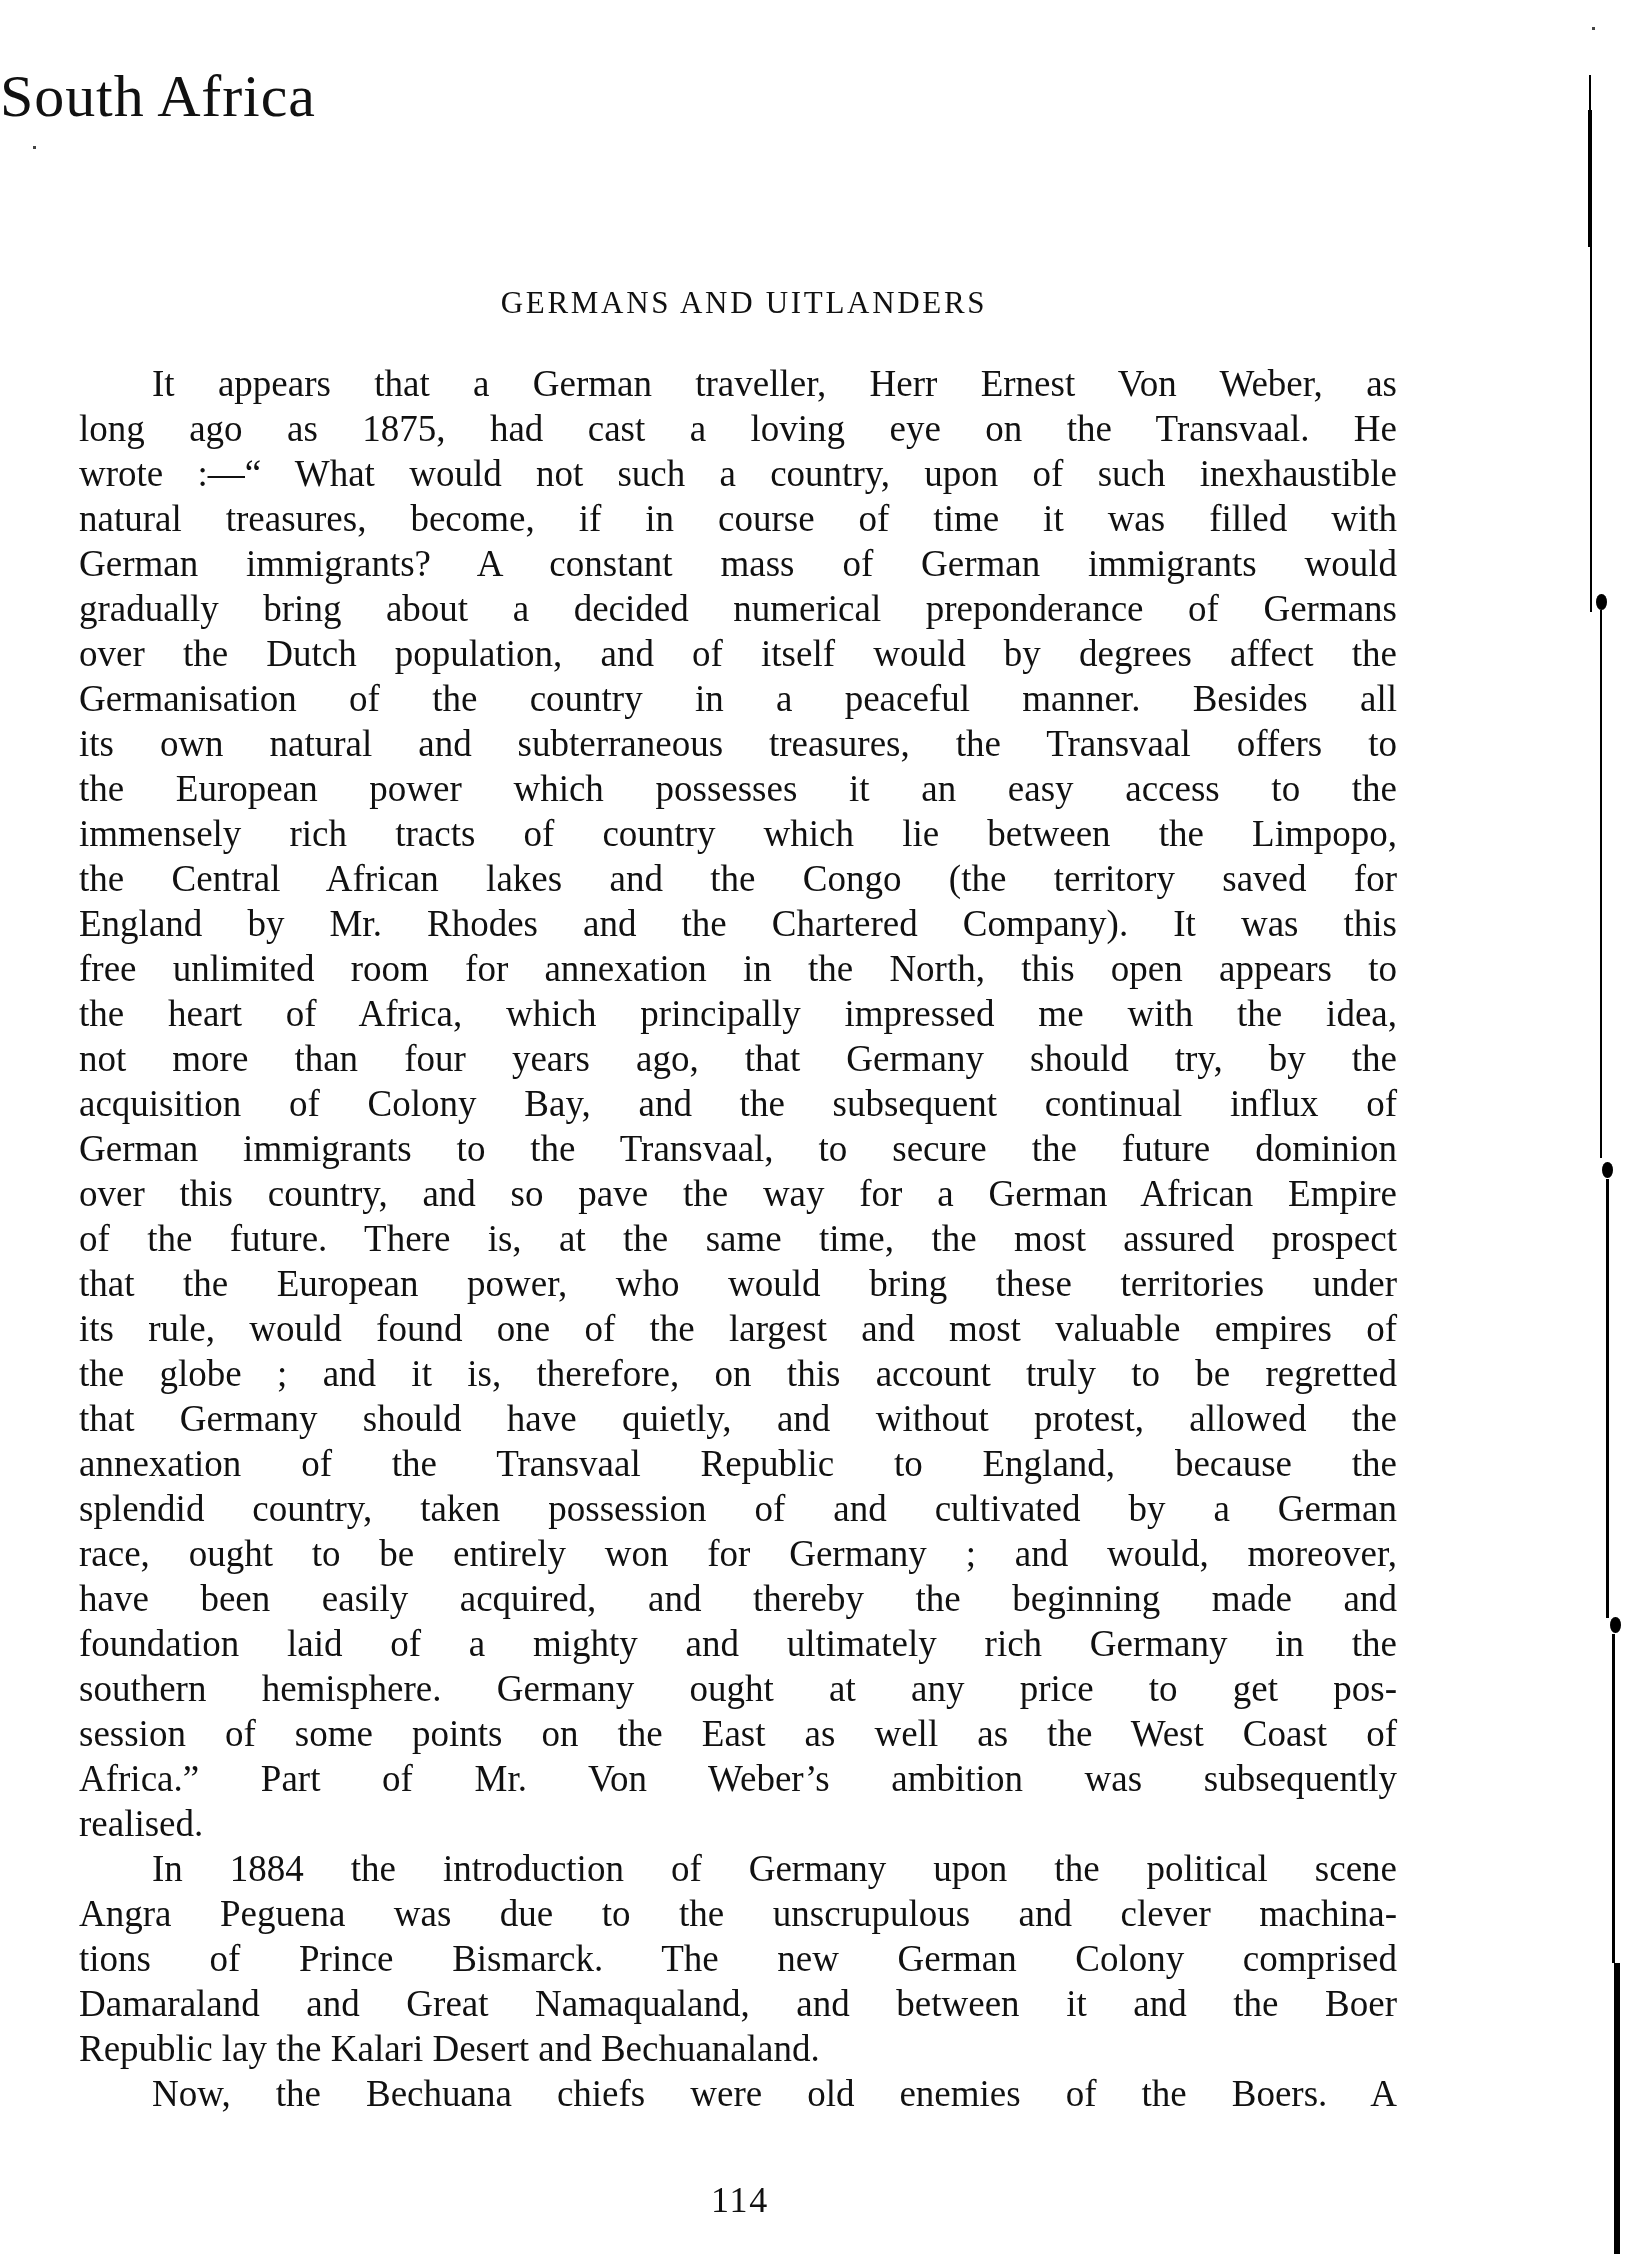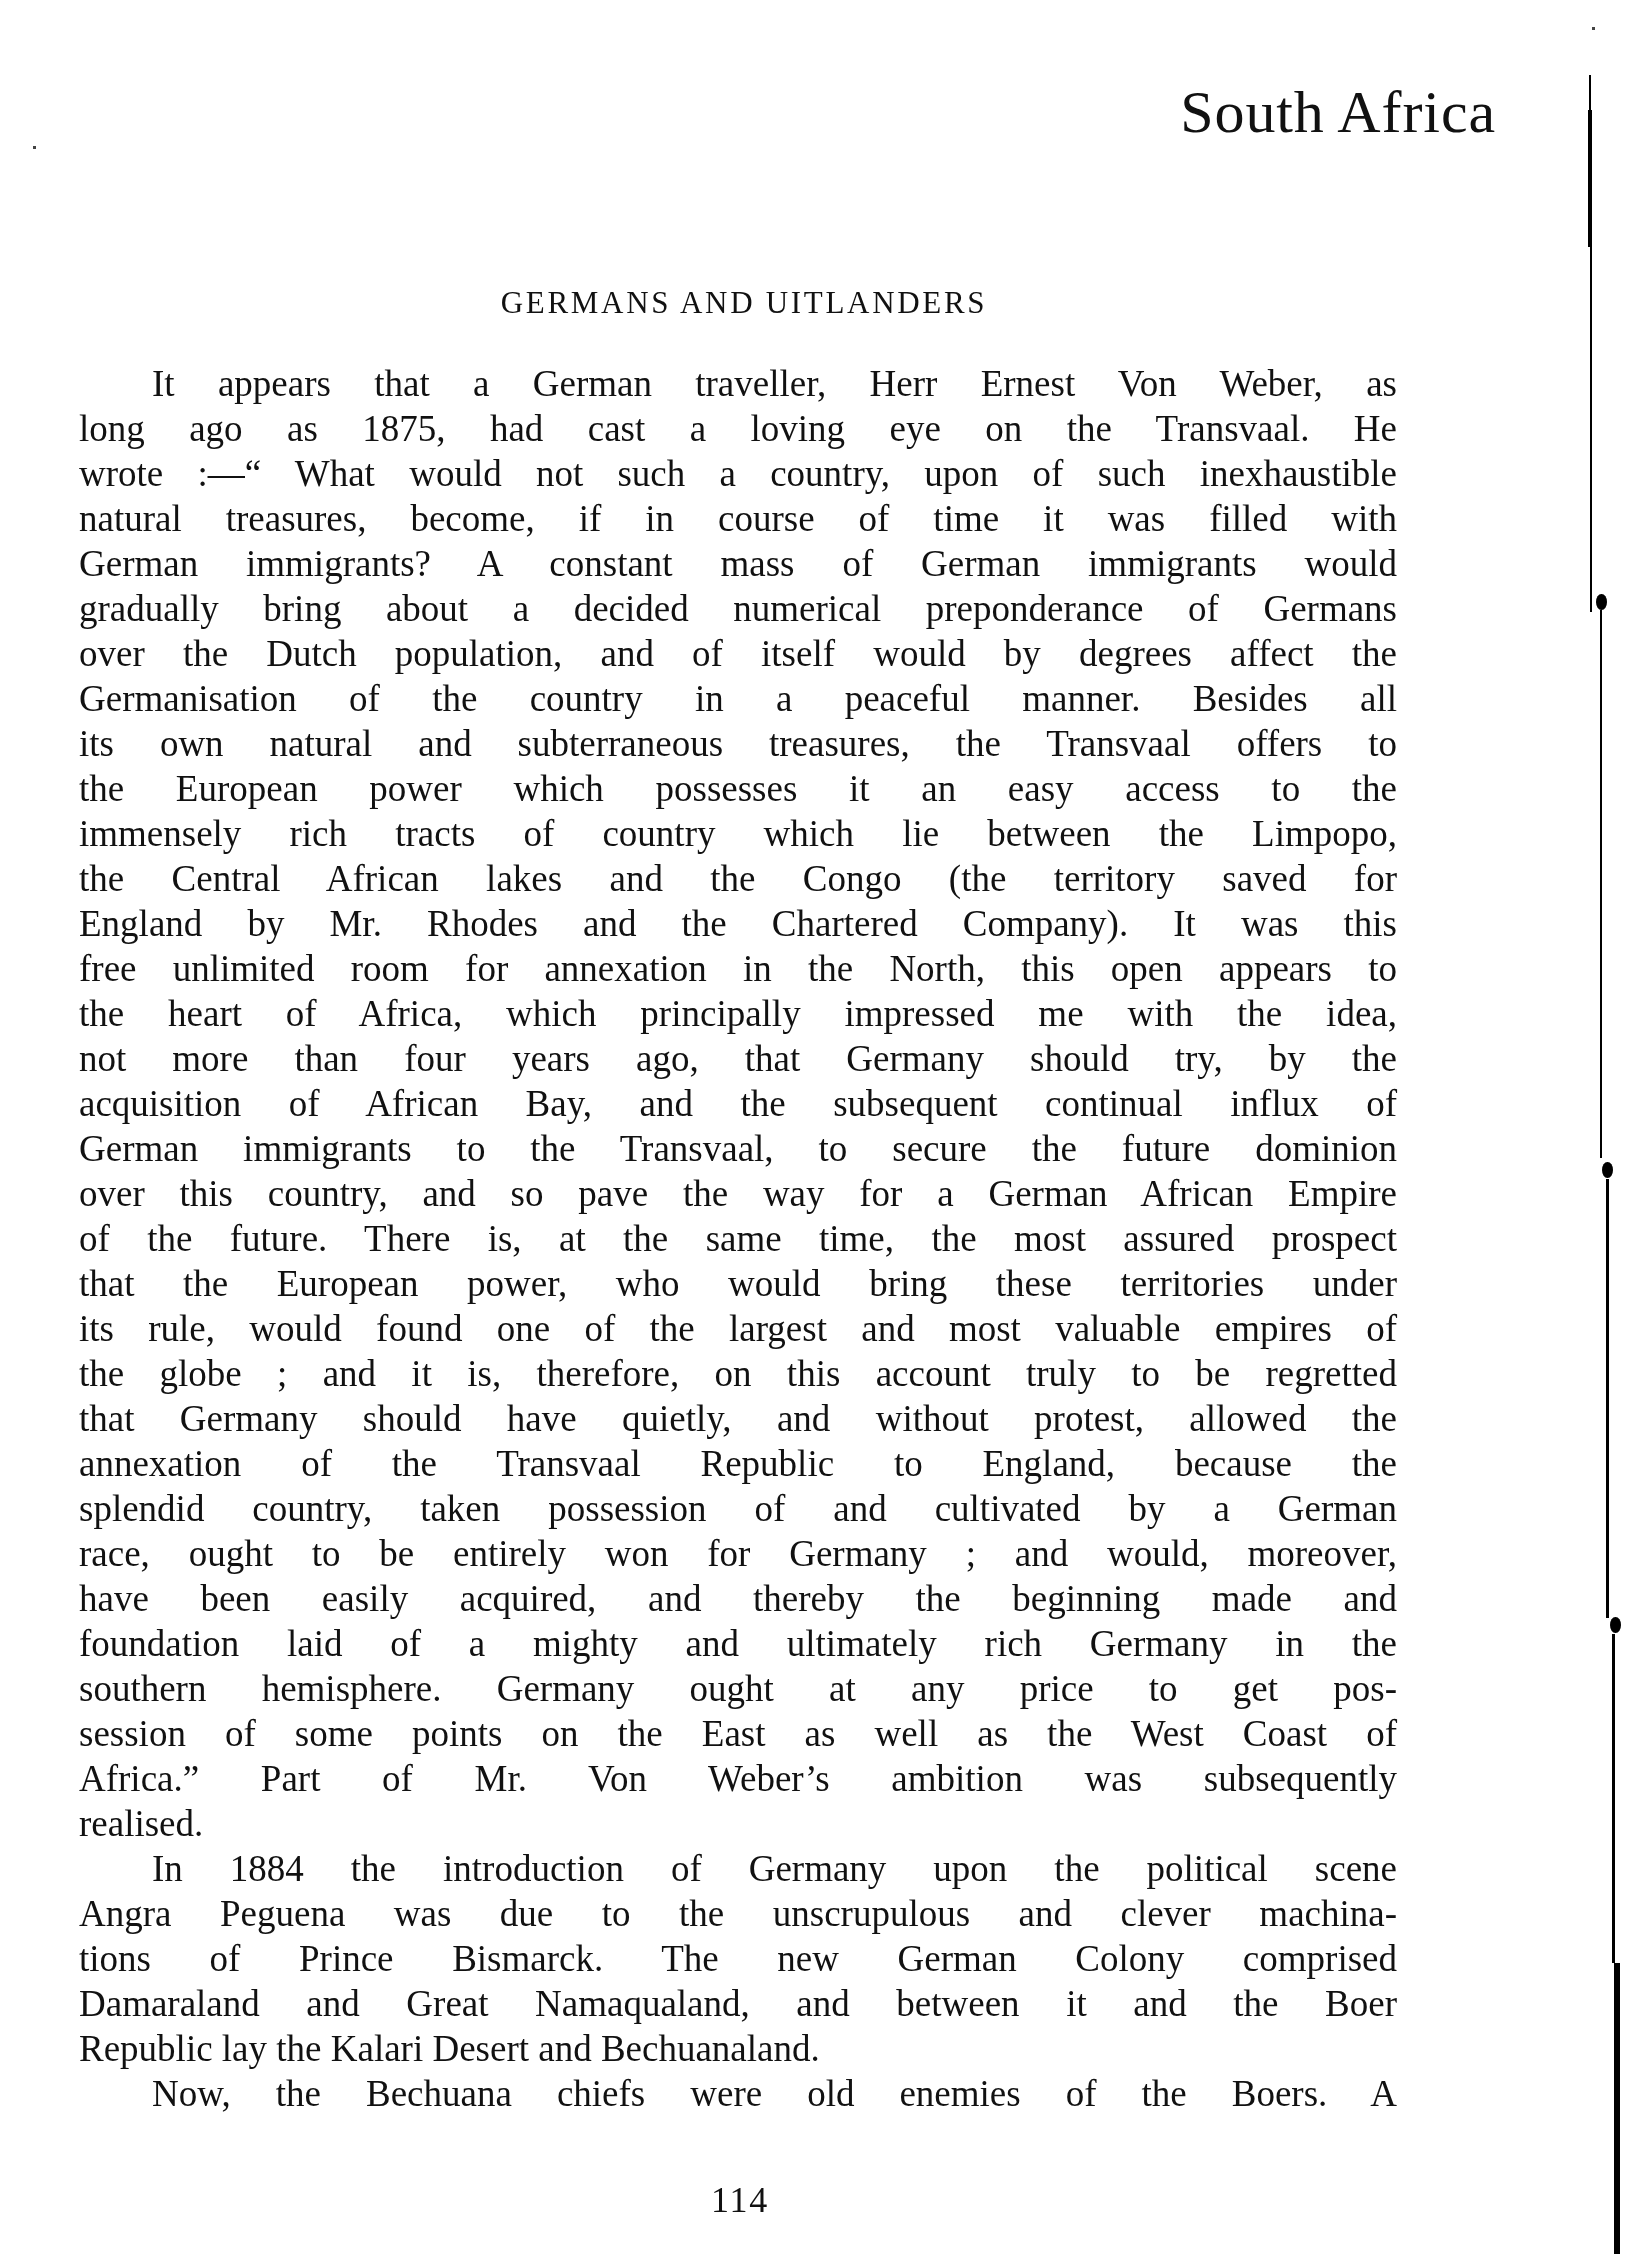--- a/index.html
+++ b/index.html
@@ -20,24 +20,24 @@
     left: 0;
     top: 0;
     width: 1649px;
     height: 2254px;
   }
   .running-head {
     position: absolute;
     top: 62px;
     left: 0;
     width: 1480px;
-    text-align: right;
+    text-align: left;
     font-size: 60px;
     letter-spacing: 0.9px;
-    margin: 16px;
+    margin: 0;
     font-weight: normal;
   }
   .section-title {
     position: absolute;
     top: 281px;
     left: 0;
     width: 1480px;
     text-align: center;
     font-size: 31px;
     letter-spacing: 2.7px;
@@ -115,21 +115,21 @@
       <span class="line">over the Dutch population, and of itself would by degrees affect the</span>
       <span class="line">Germanisation of the country in a peaceful manner. Besides all</span>
       <span class="line">its own natural and subterraneous treasures, the Transvaal offers to</span>
       <span class="line">the European power which possesses it an easy access to the</span>
       <span class="line">immensely rich tracts of country which lie between the Limpopo,</span>
       <span class="line">the Central African lakes and the Congo (the territory saved for</span>
       <span class="line">England by Mr. Rhodes and the Chartered Company). It was this</span>
       <span class="line">free unlimited room for annexation in the North, this open appears to</span>
       <span class="line">the heart of Africa, which principally impressed me with the idea,</span>
       <span class="line">not more than four years ago, that Germany should try, by the</span>
-      <span class="line">acquisition of African Bay, and the subsequent continual influx of</span>
+      <span class="line">acquisition of Colony Bay, and the subsequent continual influx of</span>
       <span class="line">German immigrants to the Transvaal, to secure the future dominion</span>
       <span class="line">over this country, and so pave the way for a German African Empire</span>
       <span class="line">of the future. There is, at the same time, the most assured prospect</span>
       <span class="line">that the European power, who would bring these territories under</span>
       <span class="line">its rule, would found one of the largest and most valuable empires of</span>
       <span class="line">the globe ; and it is, therefore, on this account truly to be regretted</span>
       <span class="line">that Germany should have quietly, and without protest, allowed the</span>
       <span class="line">annexation of the Transvaal Republic to England, because the</span>
       <span class="line">splendid country, taken possession of and cultivated by a German</span>
       <span class="line">race, ought to be entirely won for Germany ; and would, moreover,</span>

